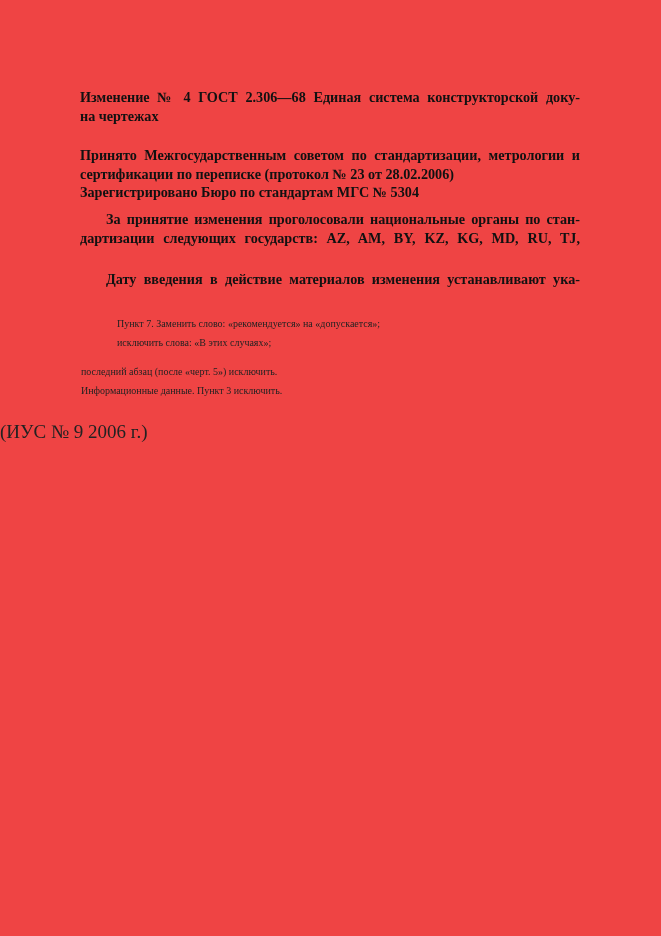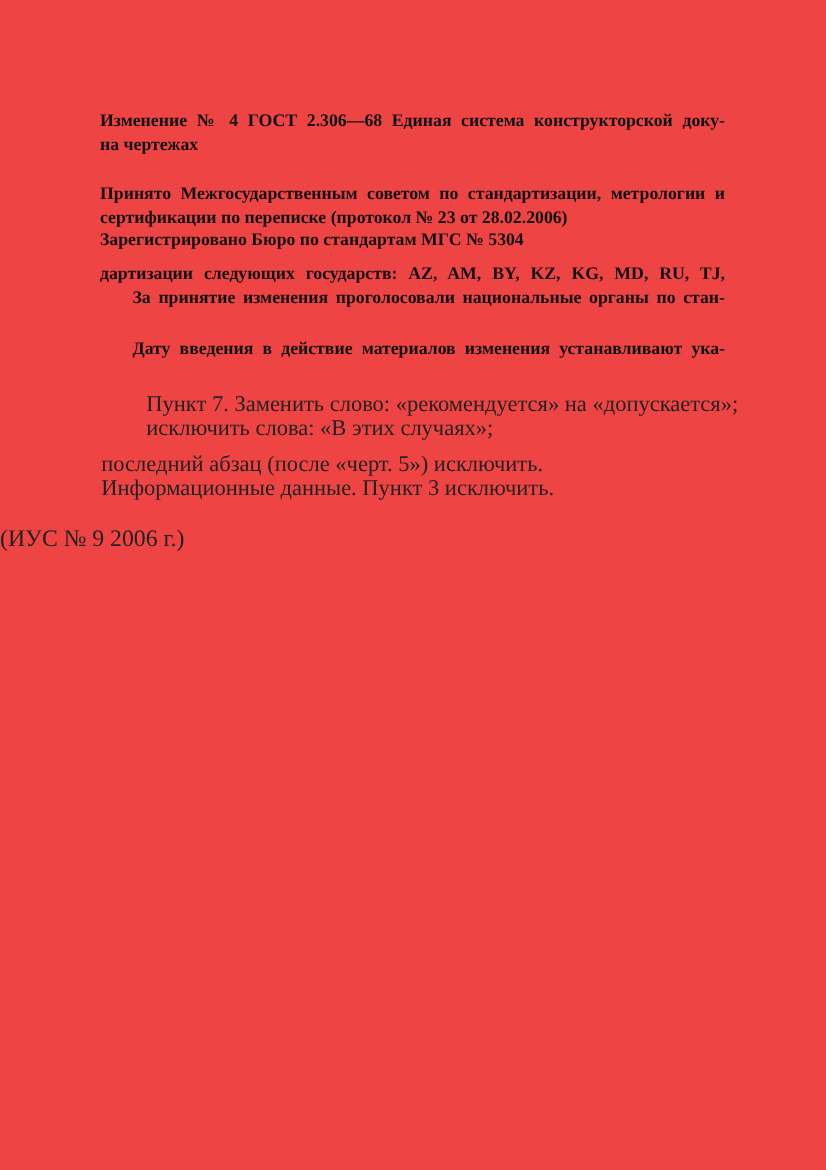--- a/index.html
+++ b/index.html
@@ -1,19 +1,19 @@
 <!DOCTYPE html>
 <html><head>
 <meta charset="utf-8">
 <style>
   html, body { margin: 0; padding: 0; background: #ffffff; }
   body { width: 661px; height: 936px; position: relative; overflow: hidden; color: #111; }
   .page { position: absolute; left: 0; top: 0; width: 661px; height: 936px; background: #ef4444; }
   .bold { font-family: "Liberation Serif", serif; font-weight: bold; font-size: 14.2px; line-height: 19px; position: absolute; left: 80px; width: 500px; text-align: justify; }
-  .reg { font-family: "Liberation Serif", serif; font-weight: normal; font-size: 18px; line-height: 19px; position: absolute; color: #222; }
+  .reg { font-family: "Liberation Serif", serif; font-weight: normal; font-size: 10px; line-height: 19px; position: absolute; color: #222; }
   .line { display: block; white-space: nowrap; }
   .just-line { display: block; text-align: justify; text-align-last: justify; white-space: normal; }
 </style>
 </head>
 <body>
 
 <div class="page">
 
   <div class="bold" style="top:88px;">
     <span class="just-line">Изменение № 4 ГОСТ  2.306—68 Единая система конструкторской доку-</span>
@@ -23,22 +23,22 @@
   <div class="bold" style="top:146px;">
     <span class="just-line">Принято Межгосударственным советом по стандартизации, метрологии и</span>
     <span class="line">сертификации по переписке (протокол № 23 от 28.02.2006)</span>
   </div>
 
   <div class="bold" style="top:183px;">
     <span class="line">Зарегистрировано Бюро по стандартам МГС № 5304</span>
   </div>
 
   <div class="bold" style="top:210px;">
+    <span class="just-line" style="padding-left:26px;">За принятие изменения проголосовали национальные органы по стан-</span>
     <span class="just-line">дартизации следующих государств: AZ, AM, BY, KZ, KG, MD, RU, TJ,</span>
-    <span class="just-line" style="padding-left:26px;">За принятие изменения проголосовали национальные органы по стан-</span>
   </div>
 
   <div class="bold" style="top:270px;">
     <span class="just-line" style="padding-left:26px;">Дату введения в действие материалов изменения устанавливают ука-</span>
   </div>
 
   <div class="reg" style="top:314px; left:117px;">
     <span class="line">Пункт 7. Заменить слово: «рекомендуется» на «допускается»;</span>
     <span class="line">исключить слова: «В этих случаях»;</span>
   </div>

